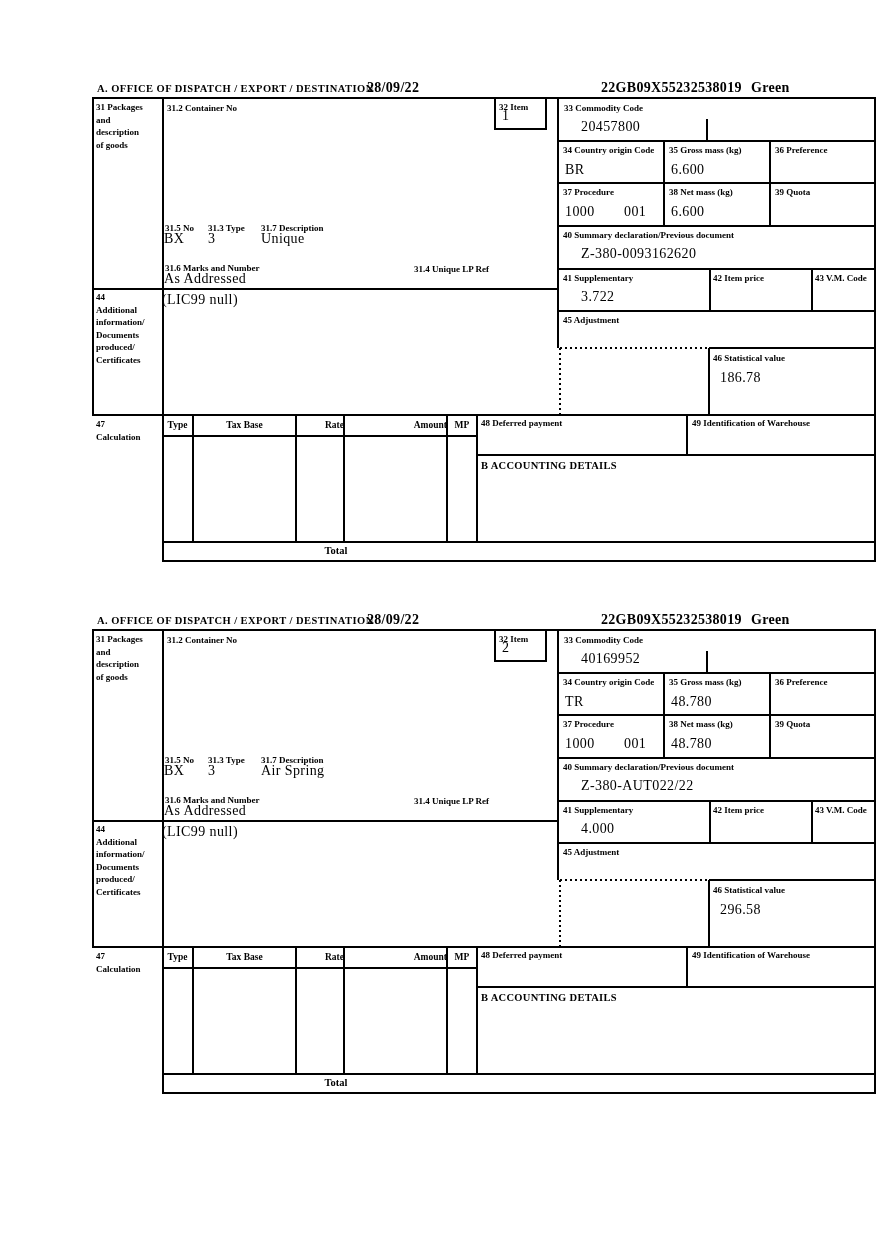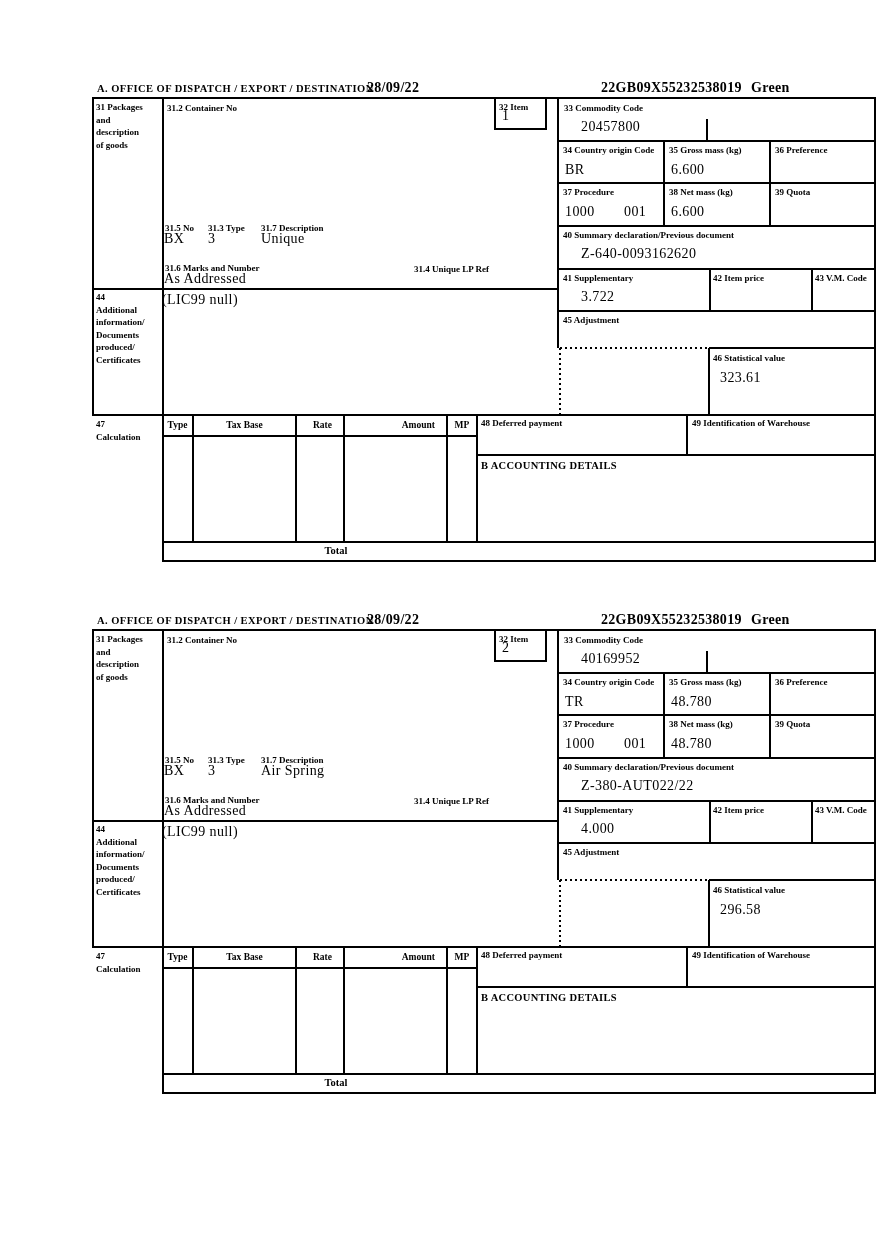--- a/index.html
+++ b/index.html
@@ -6,21 +6,21 @@
   .page{position:relative;width:882px;height:1250px;background:#fff;overflow:hidden;
         font-family:"Liberation Serif","DejaVu Serif",serif;color:#000;}
   .s{position:absolute;left:92px;width:879px;height:484px;}
   .grid{position:absolute;left:0;top:0;}
   .hd{position:absolute;font-weight:700;font-size:10.5px;line-height:12px;letter-spacing:.45px;white-space:nowrap;}
   .big{position:absolute;font-weight:700;font-size:14px;line-height:15px;letter-spacing:.3px;white-space:nowrap;}
   .lbl{position:absolute;font-weight:700;font-size:9px;line-height:12.5px;white-space:pre-line;}
   .sm{line-height:10px;}
   .val{position:absolute;font-weight:400;font-size:14px;line-height:15px;letter-spacing:.4px;white-space:nowrap;}
   .ch{position:absolute;font-weight:700;font-size:9.5px;line-height:19px;text-align:center;box-sizing:border-box;white-space:nowrap;}
-  .cr{text-align:right;padding-right:12px;}
+  .cr{text-align:right;padding-right:0;}
   .acct{position:absolute;font-weight:700;font-size:10.5px;letter-spacing:.3px;white-space:nowrap;}
   .tot{position:absolute;font-weight:700;font-size:10.5px;text-align:center;white-space:nowrap;}
 </style>
 </head>
 <body>
 
 <div class="page">
 
   <section class="s" style="top:80px;">
     <svg class="grid" width="784" height="484">
@@ -52,31 +52,31 @@
     <span class="lbl sm" style="left:683px;top:65px;">36 Preference</span>
 
     <span class="lbl sm" style="left:471px;top:107px;">37 Procedure</span>
     <span class="val" style="left:473px;top:124px;">1000</span>
     <span class="val" style="left:532px;top:124px;">001</span>
     <span class="lbl sm" style="left:577px;top:107px;">38 Net mass (kg)</span>
     <span class="val" style="left:579px;top:124px;">6.600</span>
     <span class="lbl sm" style="left:683px;top:107px;">39 Quota</span>
 
     <span class="lbl sm" style="left:471px;top:150px;">40 Summary declaration/Previous document</span>
-    <span class="val" style="left:489px;top:166px;">Z-640-0093162620</span>
+    <span class="val" style="left:489px;top:166px;">Z-380-0093162620</span>
 
     <span class="lbl sm" style="left:471px;top:193px;">41 Supplementary</span>
     <span class="val" style="left:489px;top:209px;">3.722</span>
     <span class="lbl sm" style="left:621px;top:193px;">42 Item price</span>
     <span class="lbl sm" style="left:723px;top:193px;">43 V.M. Code</span>
 
     <span class="lbl sm" style="left:471px;top:235px;">45 Adjustment</span>
 
     <span class="lbl sm" style="left:621px;top:273px;">46 Statistical value</span>
-    <span class="val" style="left:628px;top:290px;">323.61</span>
+    <span class="val" style="left:628px;top:290px;">186.78</span>
 
     <span class="lbl sm" style="left:73px;top:143px;">31.5 No</span>
     <span class="lbl sm" style="left:116px;top:143px;">31.3 Type</span>
     <span class="lbl sm" style="left:169px;top:143px;">31.7 Description</span>
     <span class="val" style="left:72px;top:151px;">BX</span>
     <span class="val" style="left:116px;top:151px;">3</span>
     <span class="val" style="left:169px;top:151px;">Unique</span>
 
     <span class="lbl sm" style="left:73px;top:183px;">31.6 Marks and Number</span>
     <span class="lbl sm" style="left:322px;top:184px;">31.4 Unique LP Ref</span>

